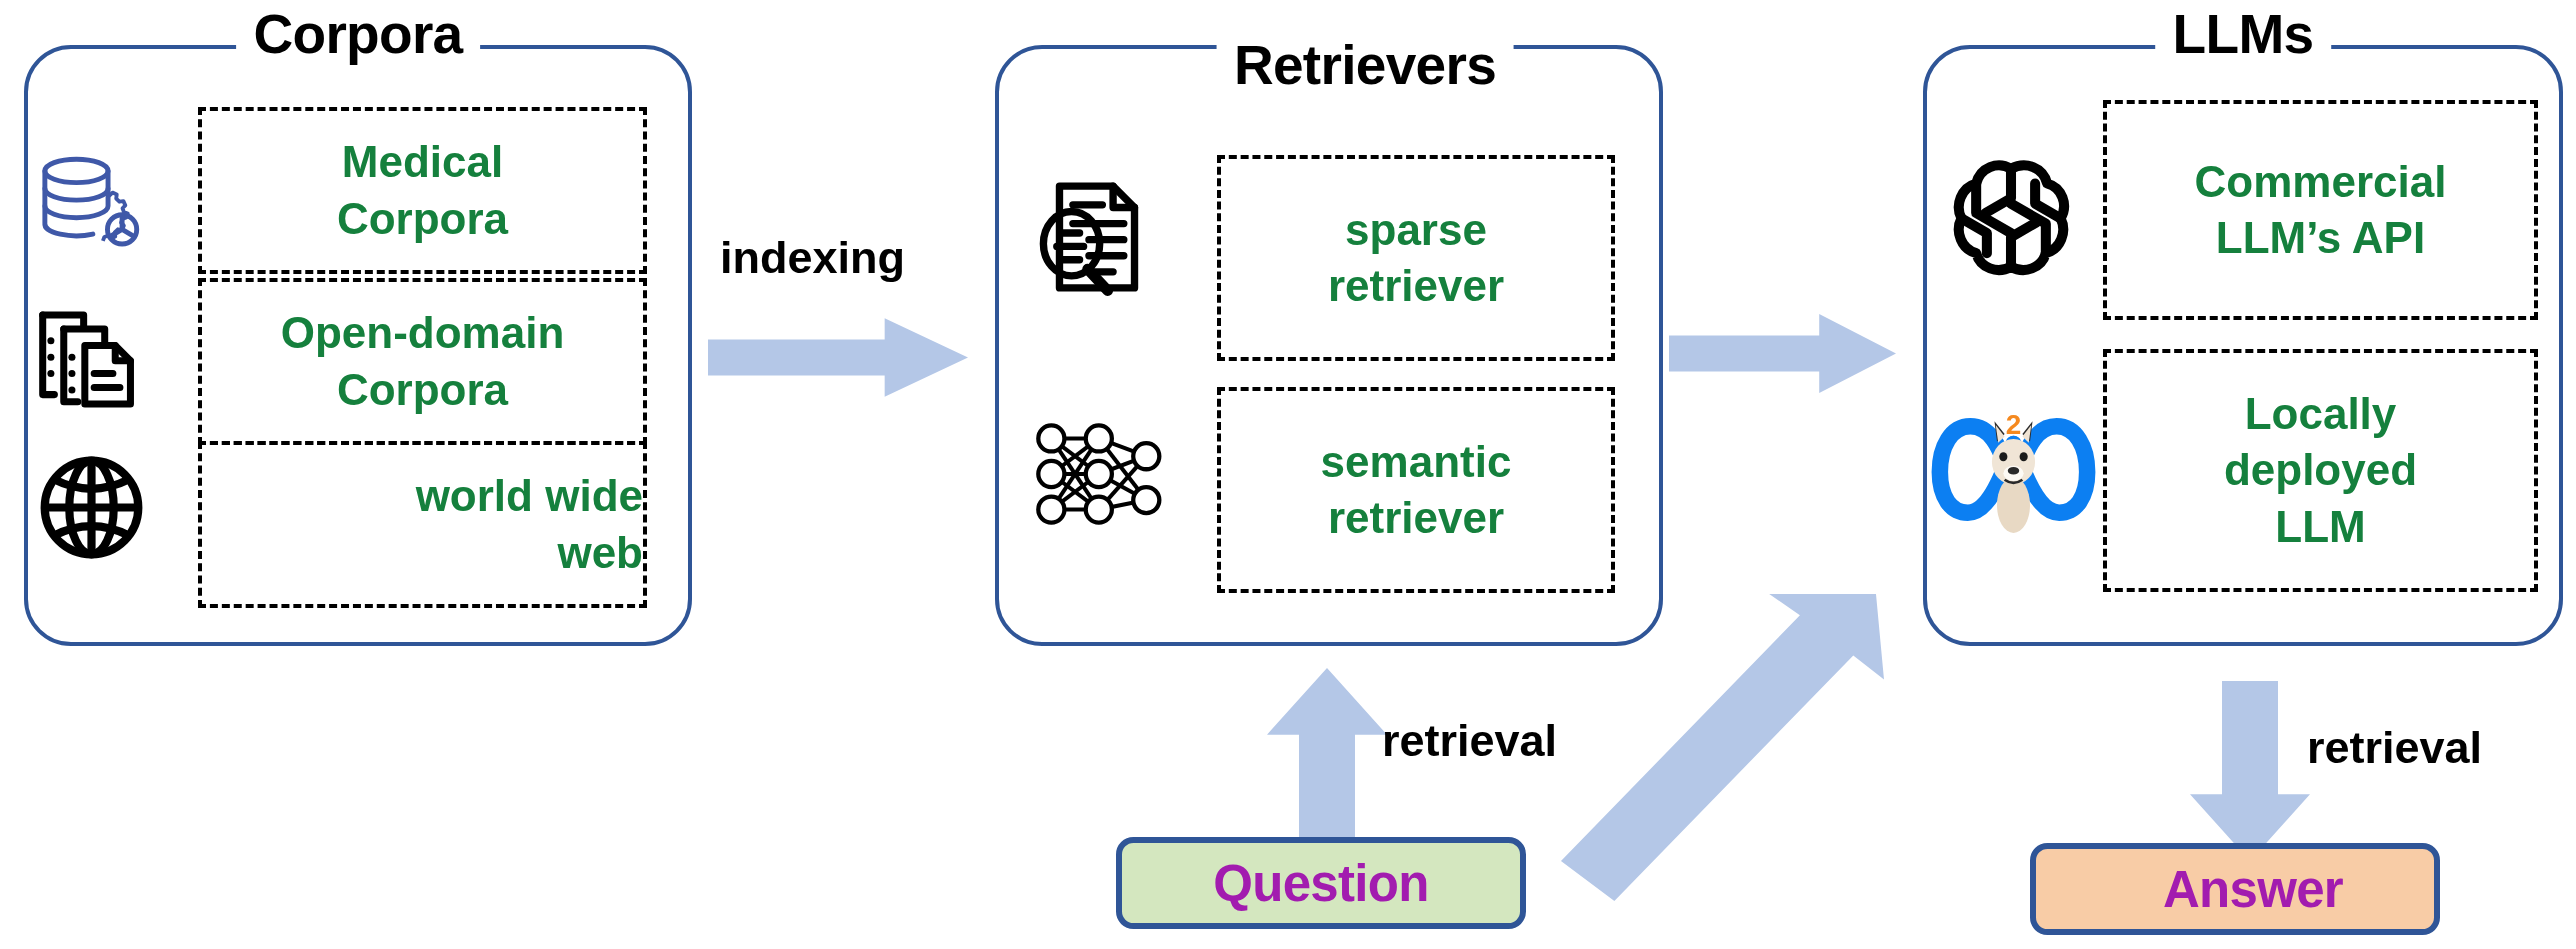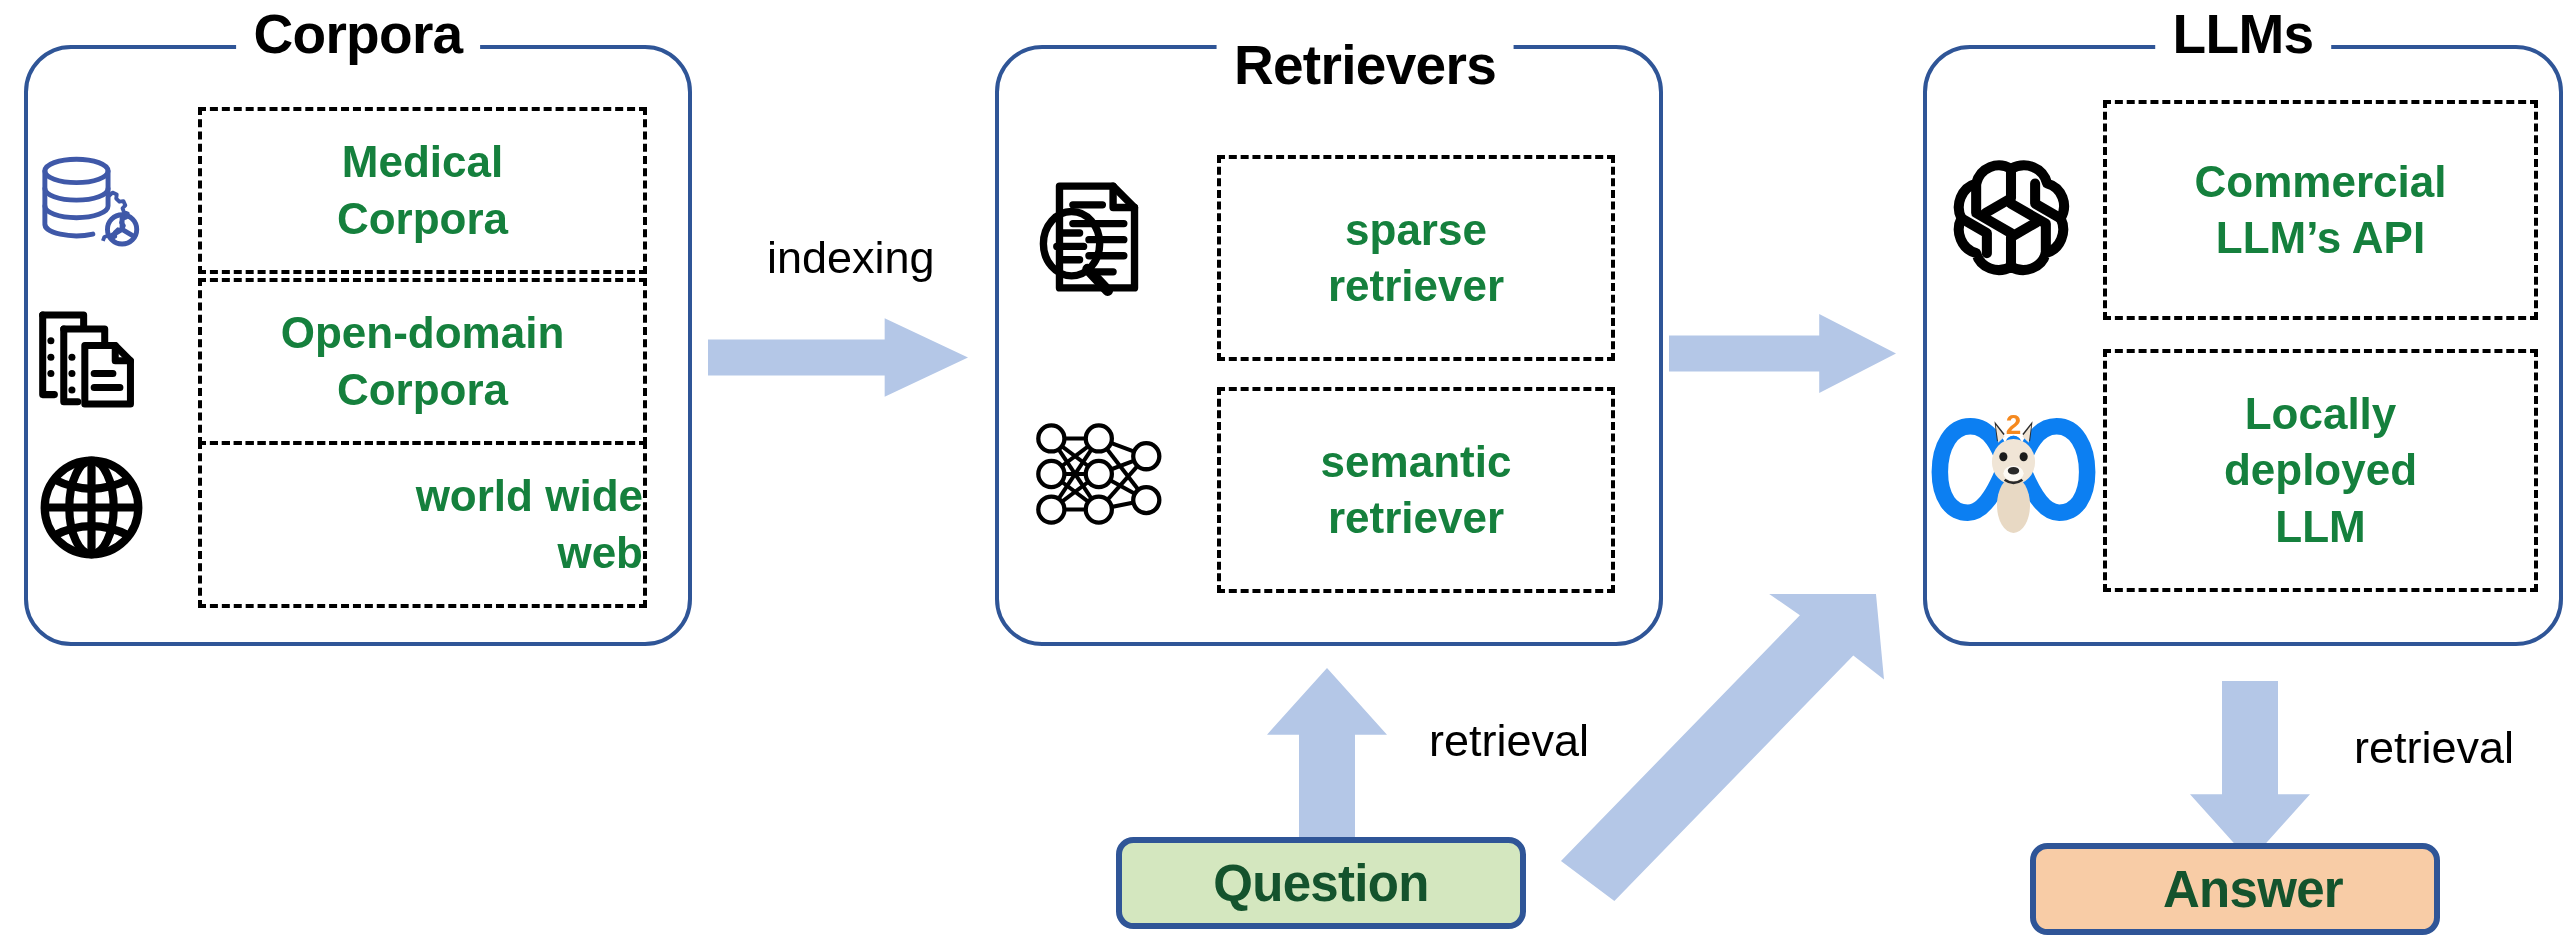--- a/index.html
+++ b/index.html
@@ -56,39 +56,38 @@
   .dbox span{display:block;white-space:nowrap;}
 
   
   .icon{position:absolute;}
   .arrow-diag{
     position:absolute;
   }
   .arrow-label{
     position:absolute;
     color:#000;
-    font-weight:normal;
+    font-weight:bold;
     font-size:45px;
     line-height:1;
     white-space:nowrap;
-    margin-left:47px;
   }
 
   
   .pill{
     position:absolute;
     box-sizing:border-box;
     border:6px solid #2F5597;
     border-radius:17.4px;
     display:flex;
     align-items:center;
     justify-content:center;
     font-weight:bold;
     font-size:51px;
-    color:#14532d;
+    color:#a21caf;
     letter-spacing:-0.7px;
   }
   .pill.q{background:#D4E7BF;}
   .pill.a{background:#F8CCA6;padding-left:36px;}
 
   svg{display:block;}
 </style>
 </head>
 <body>
 

